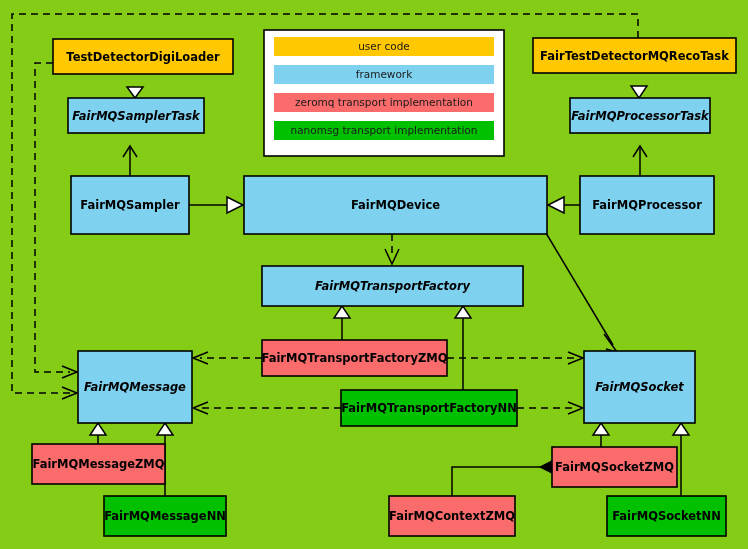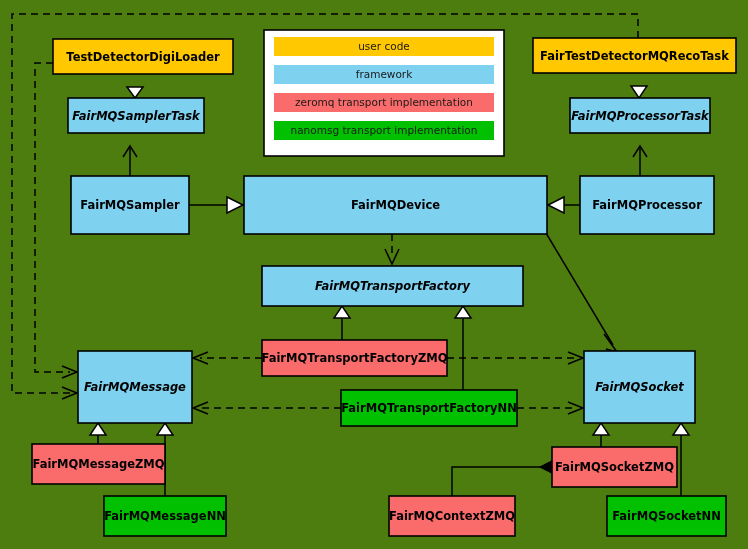--- a/index.html
+++ b/index.html
@@ -10,21 +10,21 @@
   body {
     width: 748px;
     height: 549px;
     font-family: "DejaVu Sans", sans-serif;
     overflow: hidden;
   }
   #diagram-root {
     position: relative;
     width: 748px;
     height: 549px;
-    background: #4d7c0f;
+    background: #84cc16;
   }
   svg.canvas {
     position: absolute;
     left: 0;
     top: 0;
     width: 748px;
     height: 549px;
   }
   .node-rect {
     stroke: #000000;

